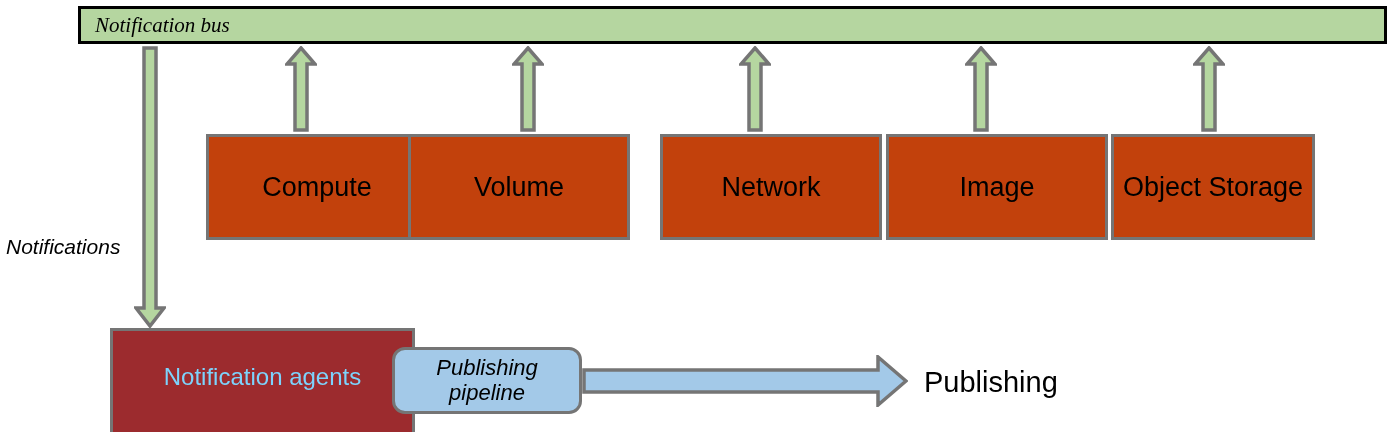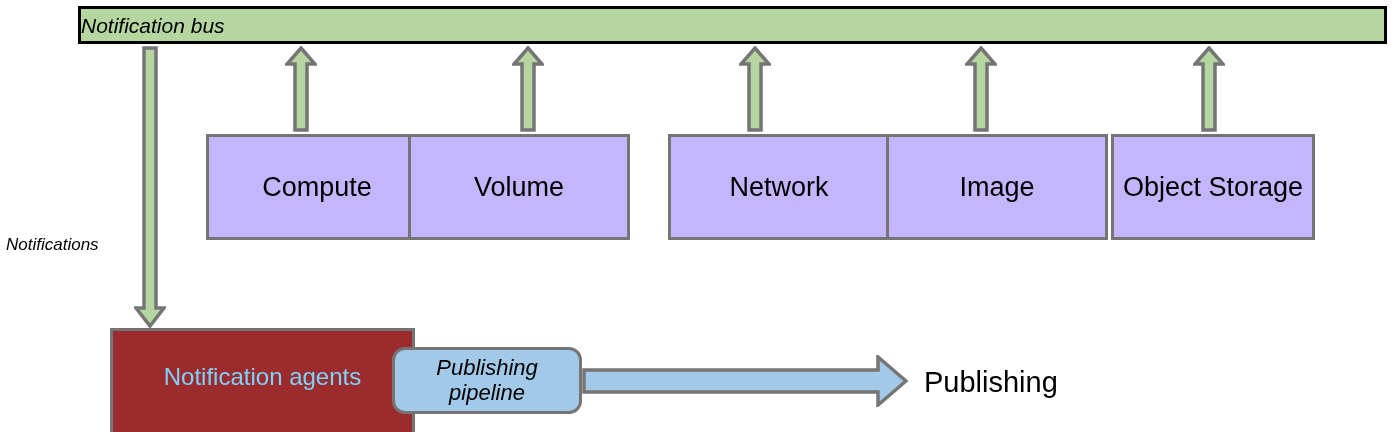--- a/index.html
+++ b/index.html
@@ -28,30 +28,32 @@
     background: #b5d6a0;
     border: 3px solid #000000;
     box-sizing: border-box;
     display: flex;
     align-items: center;
   }
   .bus-label {
     font-size: 21px;
     font-style: italic;
     color: #000000;
-    line-height: 1;
-    white-space: nowrap;
+    padding-left: 14px;
+    line-height: 1;
+    white-space: nowrap;
+    font-family: Liberation Serif, serif;
   }
 
   
   .svc {
     position: absolute;
     top: 134px;
     height: 106px;
-    background: #c4b5fd;
+    background: #c2410c;
     border: 3px solid #757575;
     box-sizing: border-box;
     display: flex;
     align-items: center;
     justify-content: center;
     text-align: right;
   }
   .svc-label {
     font-size: 27px;
     color: #000000;
@@ -75,21 +77,21 @@
     top: 46px;
     width: 32px;
     height: 282px;
   }
 
   
   .notif-label {
     position: absolute;
     left: 6px;
     top: 236px;
-    font-size: 17px;
+    font-size: 21px;
     font-style: italic;
     color: #000000;
     white-space: nowrap;
     line-height: 1;
   }
 
   
   .agents {
     position: absolute;
     left: 110px;
@@ -197,21 +199,21 @@
   </div>
 
   <div class="notif-label">Notifications</div>
 
   <div class="svc" style="left:206px; width:222px;">
     <span class="svc-label">Compute</span>
   </div>
   <div class="svc" style="left:408px; width:222px;">
     <span class="svc-label">Volume</span>
   </div>
-  <div class="svc" style="left:660px; width:222px;margin-left:8px;">
+  <div class="svc" style="left:660px; width:222px;">
     <span class="svc-label">Network</span>
   </div>
   <div class="svc" style="left:886px; width:222px;">
     <span class="svc-label">Image</span>
   </div>
   <div class="svc" style="left:1111px; width:204px;">
     <span class="svc-label">Object Storage</span>
   </div>
 
   <div class="agents">

